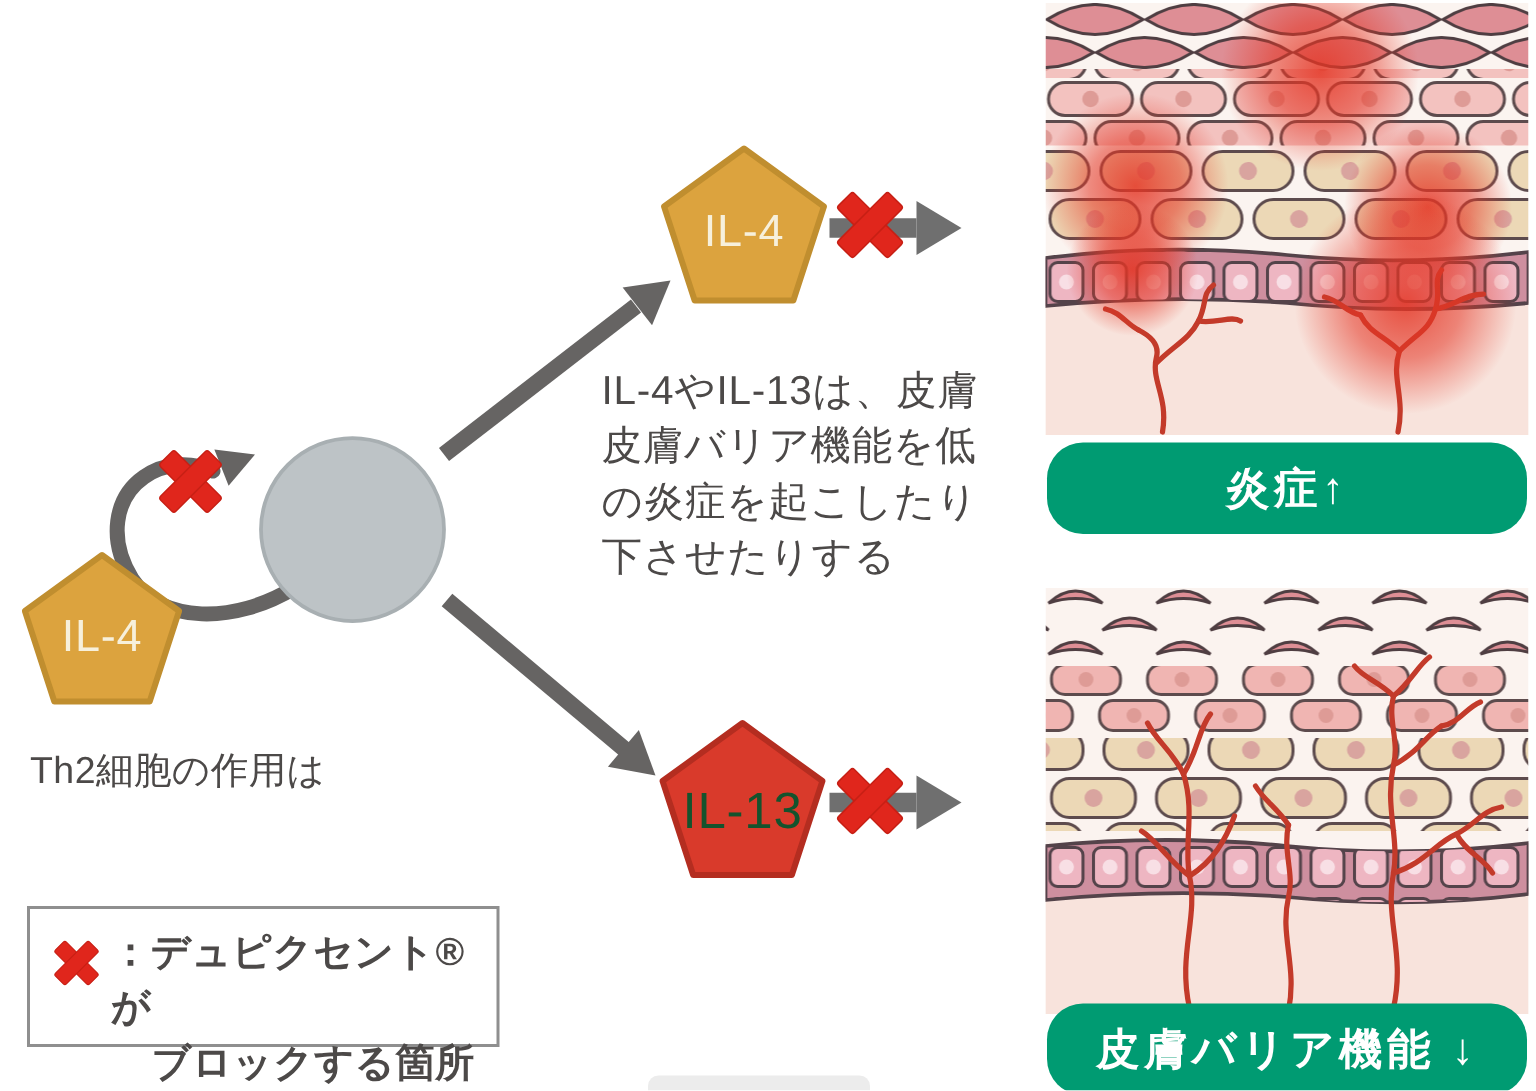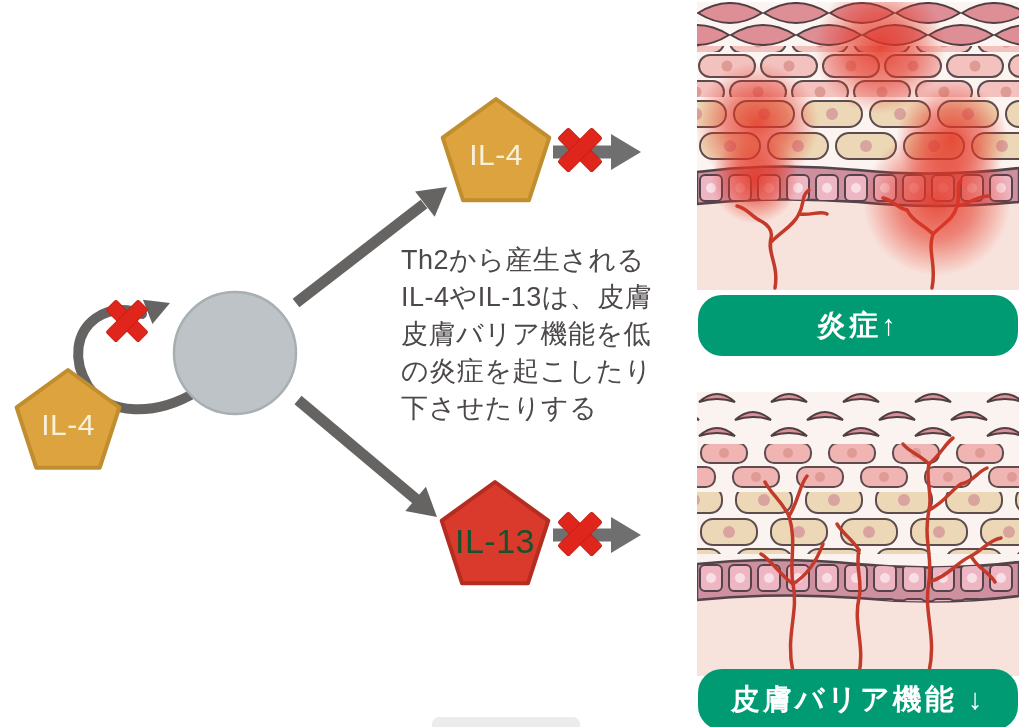--- a/index.html
+++ b/index.html
@@ -102,30 +102,42 @@
     <use href="#xmark" transform="translate(127,321) scale(0.95)"></use>
     <use href="#xmark" transform="translate(580,150)"></use>
     <use href="#xmark" transform="translate(580,534)"></use>
   </svg>
 
   <div class="node-label pent-label" style="left:8px;top:408px;width:120px;">IL-4</div>
   <div class="node-label pent-label" style="left:436px;top:138px;width:120px;">IL-4</div>
   <div class="node-label pent-label-red" style="left:435px;top:522px;width:120px;">IL-13</div>
 
   <div class="center-text">
-    <div>Th2から産生される</div>
     <div>IL-4やIL-13は、皮膚</div>
     <div>皮膚バリア機能を低</div>
     <div>の炎症を起こしたり</div>
     <div>下させたりする</div>
   </div>
 
   <div class="amplify-text">
-  </div>
-
+    <div>Th2細胞の作用は</div>
+  </div>
+
+  <div class="legend-box">
+    <svg class="legend-x" width="38" height="38" viewBox="-26 -26 52 52">
+      <g fill="#E0261C" stroke="#C71F14" stroke-width="1">
+        <rect x="-22" y="-7" width="44" height="14" rx="2" transform="rotate(45)"></rect>
+        <rect x="-22" y="-7" width="44" height="14" rx="2" transform="rotate(-45)"></rect>
+      </g>
+    </svg>
+    <div class="legend-text">
+      <div>：デュピクセント®が</div>
+      <div class="legend-line2">ブロックする箇所</div>
+    </div>
+  </div>
 
   <div class="panel panel1">
     <svg width="322" height="288" viewBox="0 0 322 288">
       <defs>
         <pattern id="tLens" width="66" height="44" patternUnits="userSpaceOnUse">
           <g fill="#DE8E95" stroke="#4F3E42" stroke-width="2">
             <path d="M1 11 Q33 -9 65 11 Q33 31 1 11 Z"></path>
             <path d="M-32 33 Q0 13 32 33 Q0 53 -32 33 Z"></path>
             <path d="M34 33 Q66 13 98 33 Q66 53 34 33 Z"></path>
           </g>

